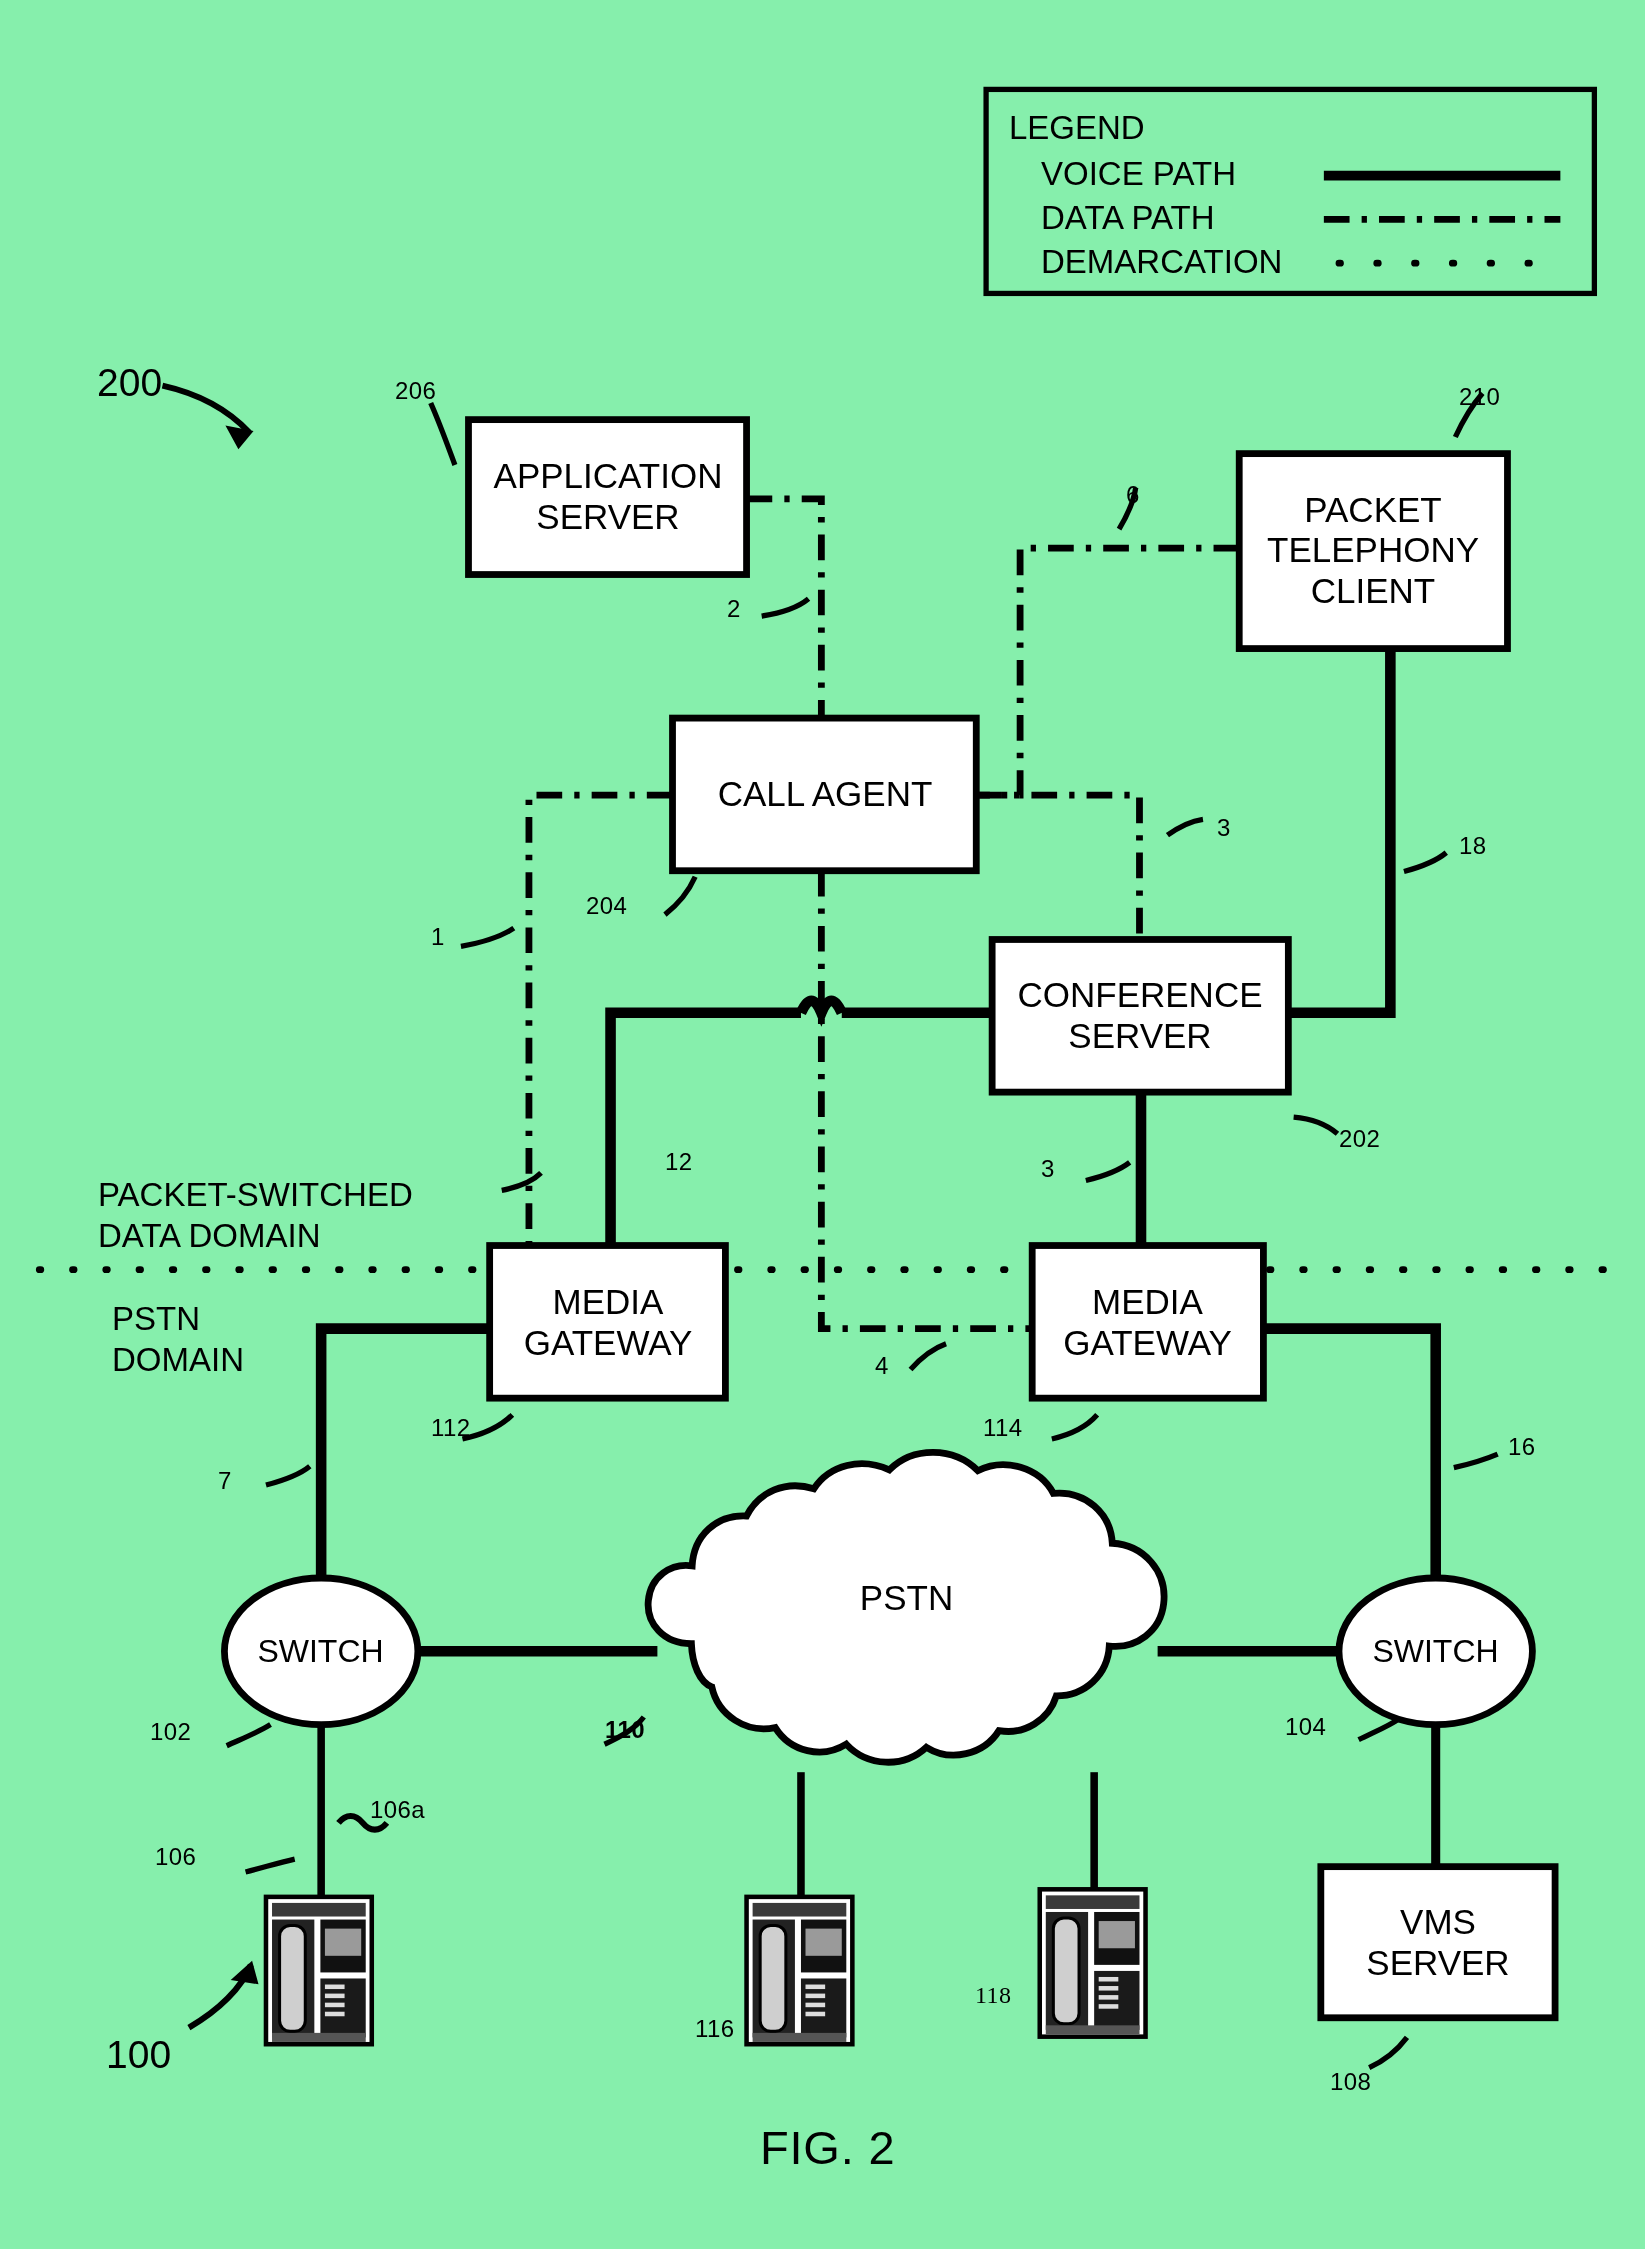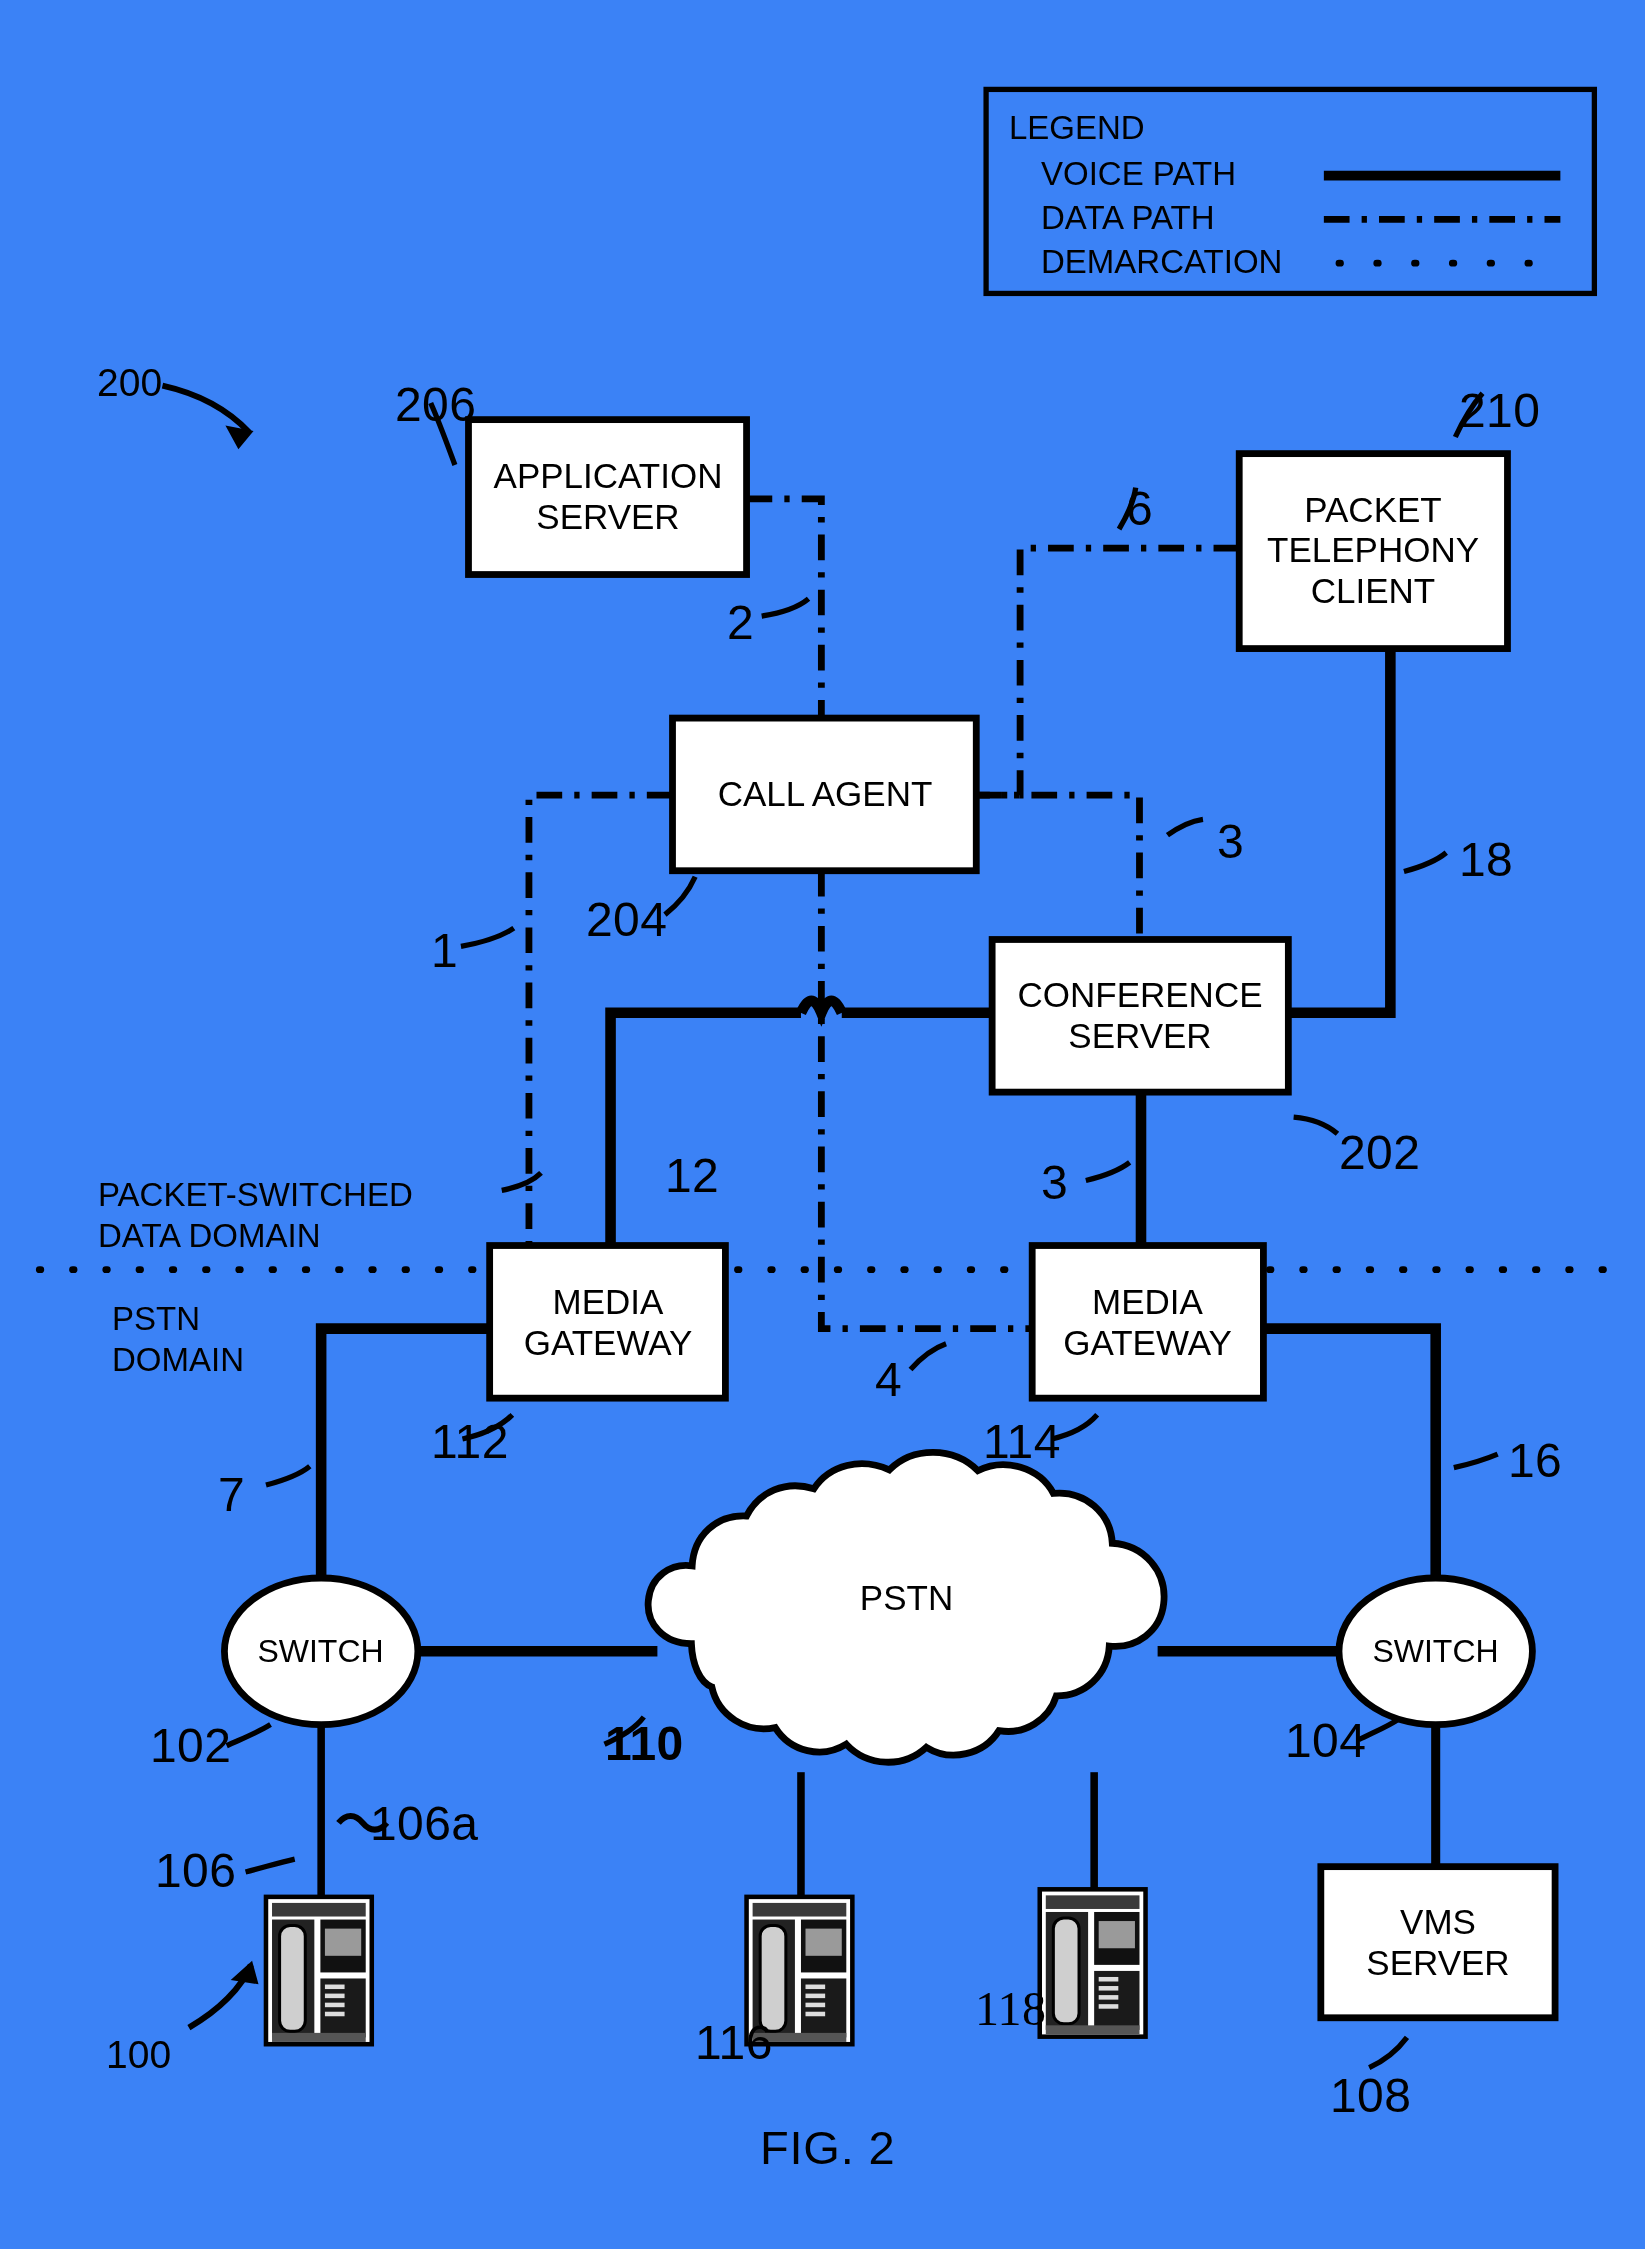--- a/index.html
+++ b/index.html
@@ -4,21 +4,21 @@
 <style>
   html, body {
     margin: 0;
     padding: 0;
     background: #ffffff;
   }
   #page {
     position: relative;
     width: 1645px;
     height: 2250px;
-    background: #3b82f6;
+    background: #86efac;
     font-family: "Liberation Sans", sans-serif;
     color: #000000;
     overflow: hidden;
   }
   #figure-svg {
     position: absolute;
     left: 0;
     top: 0;
     width: 1645px;
     height: 2250px;
@@ -35,21 +35,21 @@
     display: flex;
     align-items: center;
     justify-content: center;
     text-align: center;
     font-family: "Liberation Sans", sans-serif;
     color: #000;
     white-space: pre-line;
     line-height: 1.16;
     pointer-events: none;
   }
-  .ref { font-size: 48px; letter-spacing: 0.4px; }
+  .ref { font-size: 24px; letter-spacing: 0.4px; }
   .ref-big { font-size: 39px; }
   .node-label { font-size: 35px; }
   .node-label-sm { font-size: 32px; }
   .domain-label { font-size: 33px; line-height: 1.25; }
   .legend-title { font-size: 33px; }
   .legend-item { font-size: 33px; }
   .figcap { font-size: 47px; letter-spacing: 0.8px; }
 </style>
 </head>
 <body>

